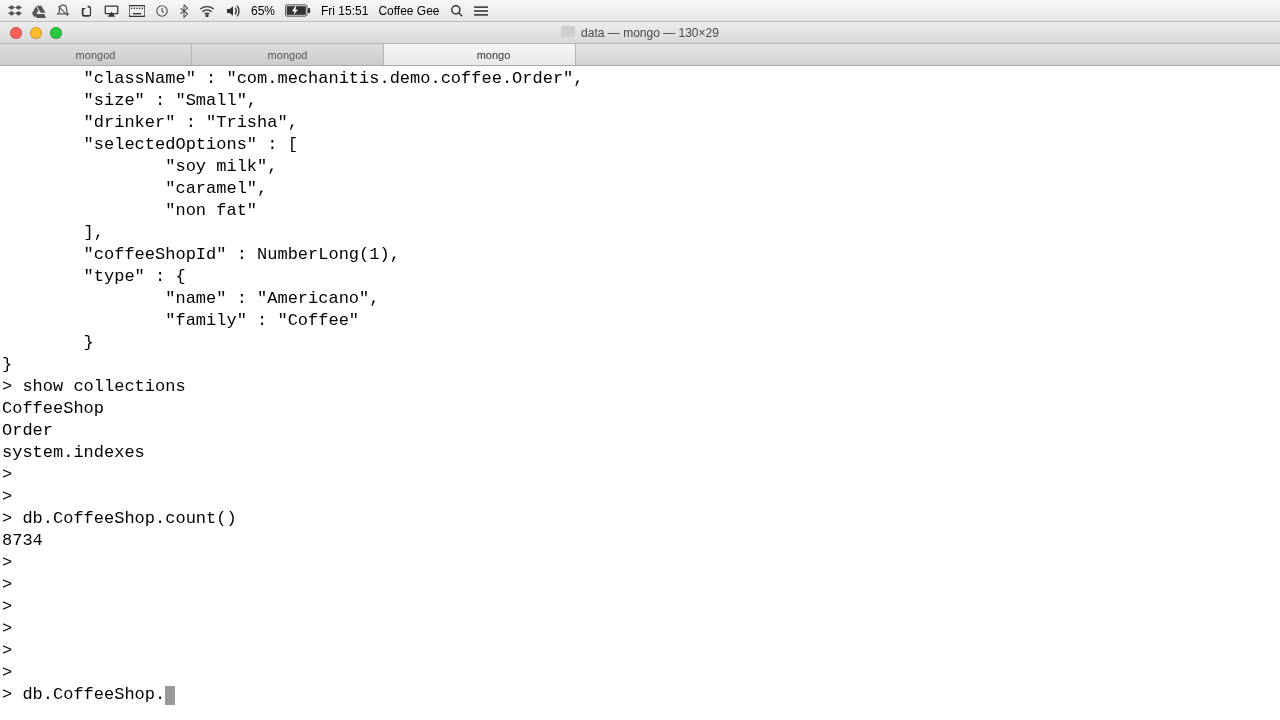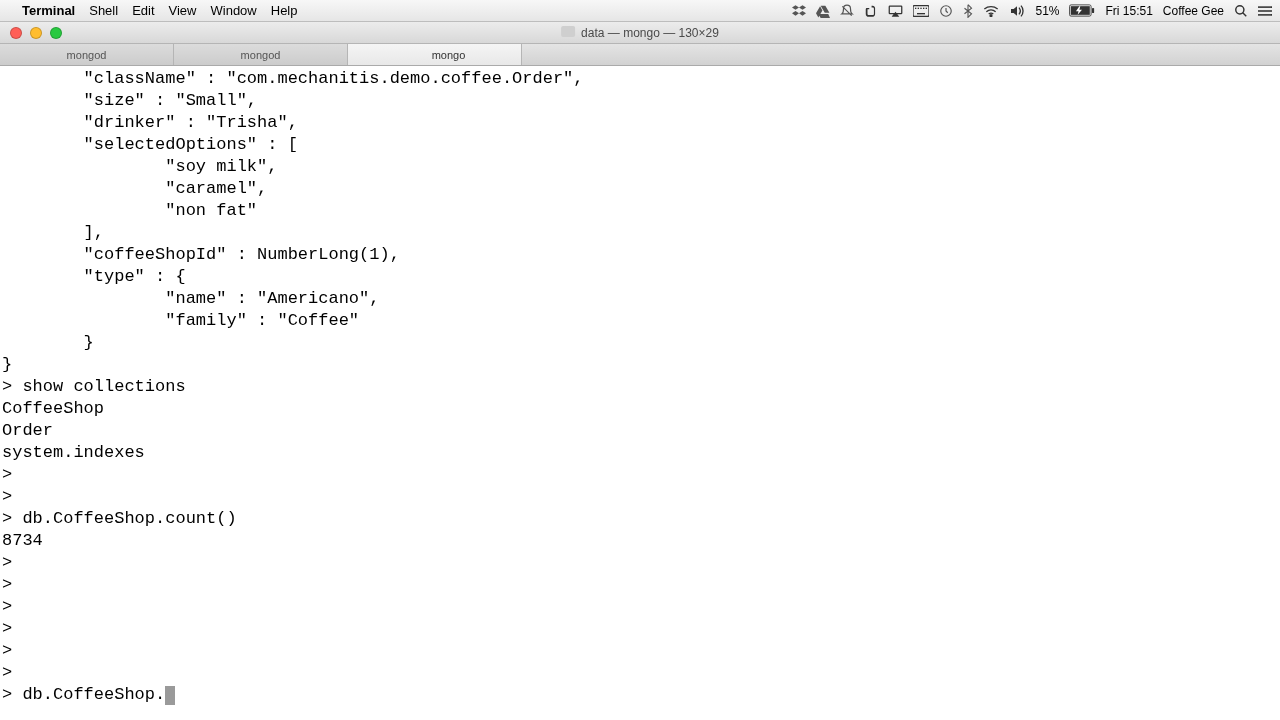--- a/index.html
+++ b/index.html
@@ -64,21 +64,21 @@
   .tabbar {
     height: 22px;
     background: linear-gradient(to bottom, #e4e4e4, #d2d2d2);
     border-bottom: 1px solid #aaa;
     display: flex;
     align-items: stretch;
     font-size: 11px;
     color: #555;
   }
   .tab {
-    width: 174px;
+    width: 192px;
     display: flex;
     align-items: center;
     justify-content: center;
     border-right: 1px solid #b5b5b5;
     background: linear-gradient(to bottom, #dcdcdc, #cccccc);
     cursor: default;
   }
   .tab.active {
     background: linear-gradient(to bottom, #f5f5f5, #e8e8e8);
     color: #333;
@@ -102,29 +102,20 @@
     height: 19px;
     background: #9a9a9a;
     vertical-align: text-bottom;
     margin-bottom: -1px;
   }
 </style>
 </head>
 <body>
 
 <div class="menubar">
-  <div class="menubar-left">
-    <span class="apple"></span>
-    <span class="appname">Terminal</span>
-    <span>Shell</span>
-    <span>Edit</span>
-    <span>View</span>
-    <span>Window</span>
-    <span>Help</span>
-  </div>
   <div class="menubar-right">
     <span class="ic">
       <svg width="14" height="14" viewBox="0 0 24 24" fill="#555">
           <path d="M6 2l6 4-6 4-6-4 6-4zm12 0l6 4-6 4-6-4 6-4zM6 12l6 4-6 4-6-4 6-4zm12 0l6 4-6 4-6-4 6-4z"></path>
         </svg>
     </span>
     <span class="ic">
       <svg width="14" height="14" viewBox="0 0 24 24" fill="#555">
           <path d="M8 3h8l7 12h-8L8 3zm-1 1L0 16l4 7 7-12-4-7zm10 13H4l4 7h16l-3-7z"></path>
         </svg>
@@ -172,21 +163,21 @@
           <path d="M2 6a16 16 0 0120 0M5 10a11 11 0 0114 0M8.5 13.5a6 6 0 017 0"></path>
           <circle cx="12" cy="16" r="1.4" fill="#333"></circle>
         </svg>
     </span>
     <span class="ic">
       <svg width="16" height="14" viewBox="0 0 24 20" fill="#333">
           <path d="M3 7v6h4l5 4V3L7 7H3z"></path>
           <path d="M15 5a8 8 0 010 10M18 2a12 12 0 010 16" fill="none" stroke="#333" stroke-width="2"></path>
         </svg>
     </span>
-    <span>51%</span>
+    <span>65%</span>
     <span class="ic">
       <svg width="26" height="13" viewBox="0 0 30 14">
           <rect x="0.5" y="0.5" width="25" height="13" rx="2" fill="none" stroke="#333"></rect>
           <rect x="2" y="2" width="22" height="10" fill="#333"></rect>
           <rect x="26.5" y="4" width="2.5" height="6" rx="1" fill="#333"></rect>
           <path d="M12 2l-4 6h3l-1 4 5-6h-3l1-4z" fill="#fff"></path>
         </svg>
     </span>
     <span>Fri 15:51</span>
     <span>Coffee Gee</span>

